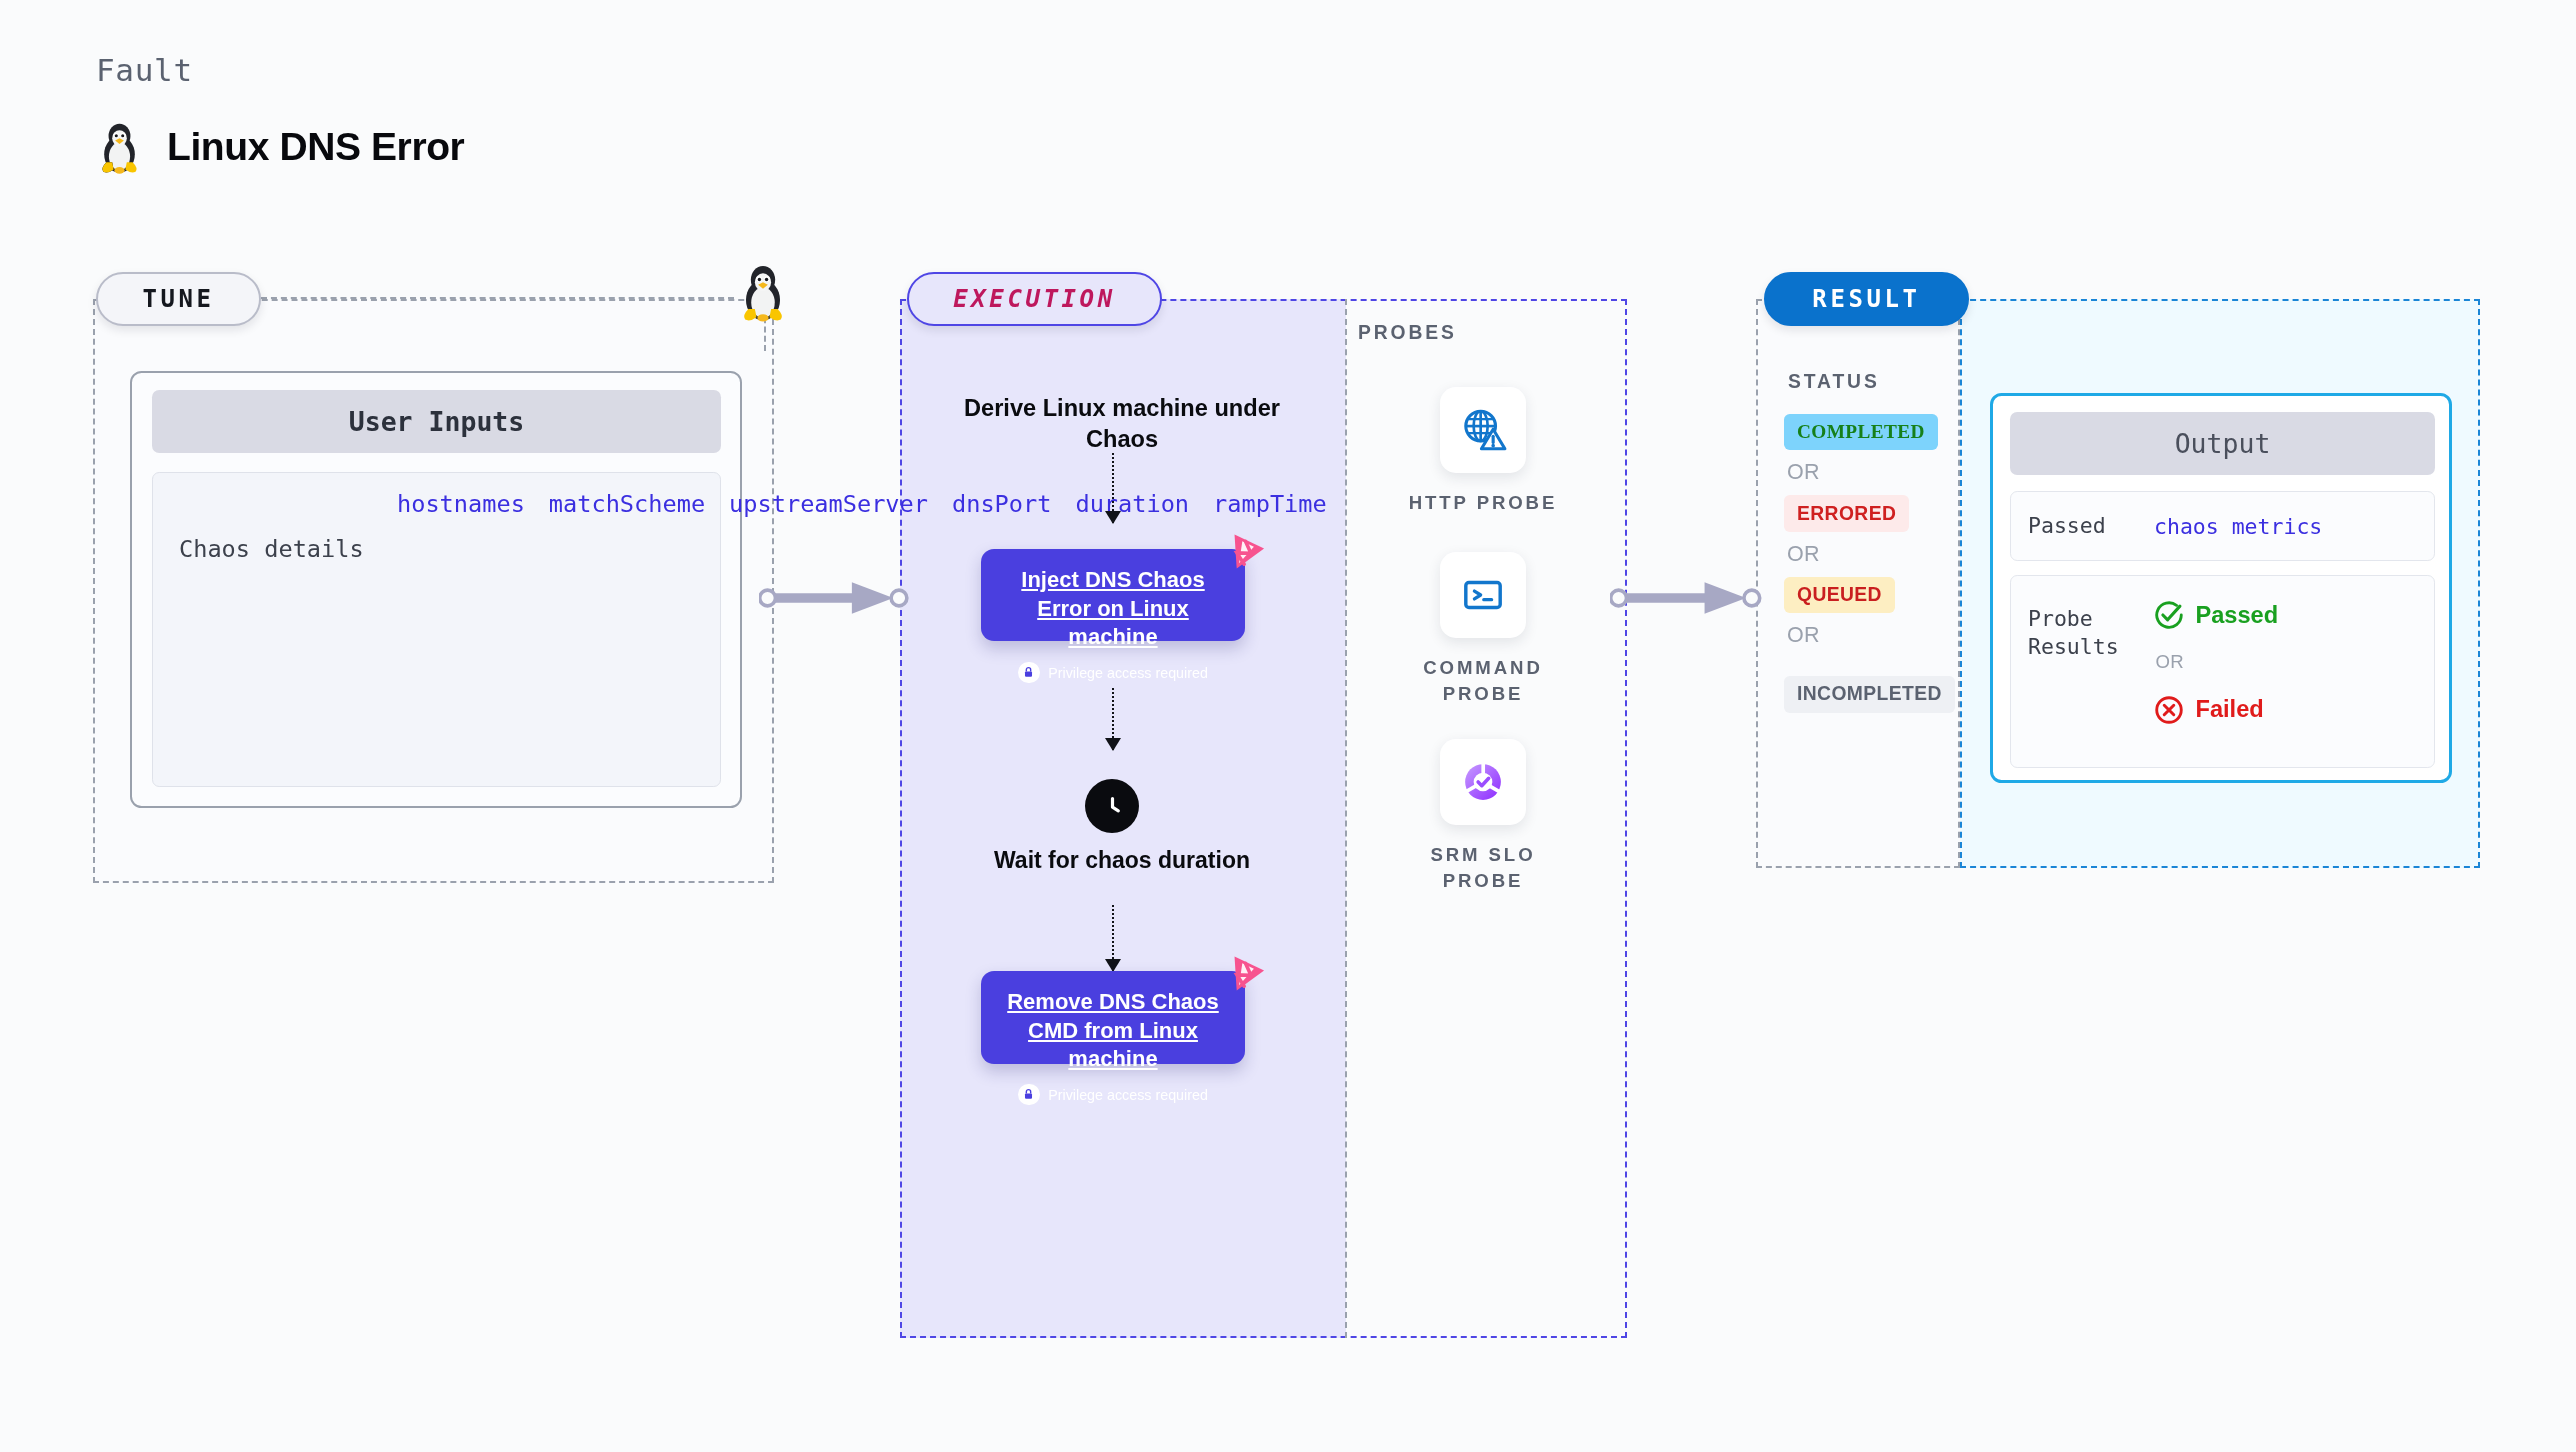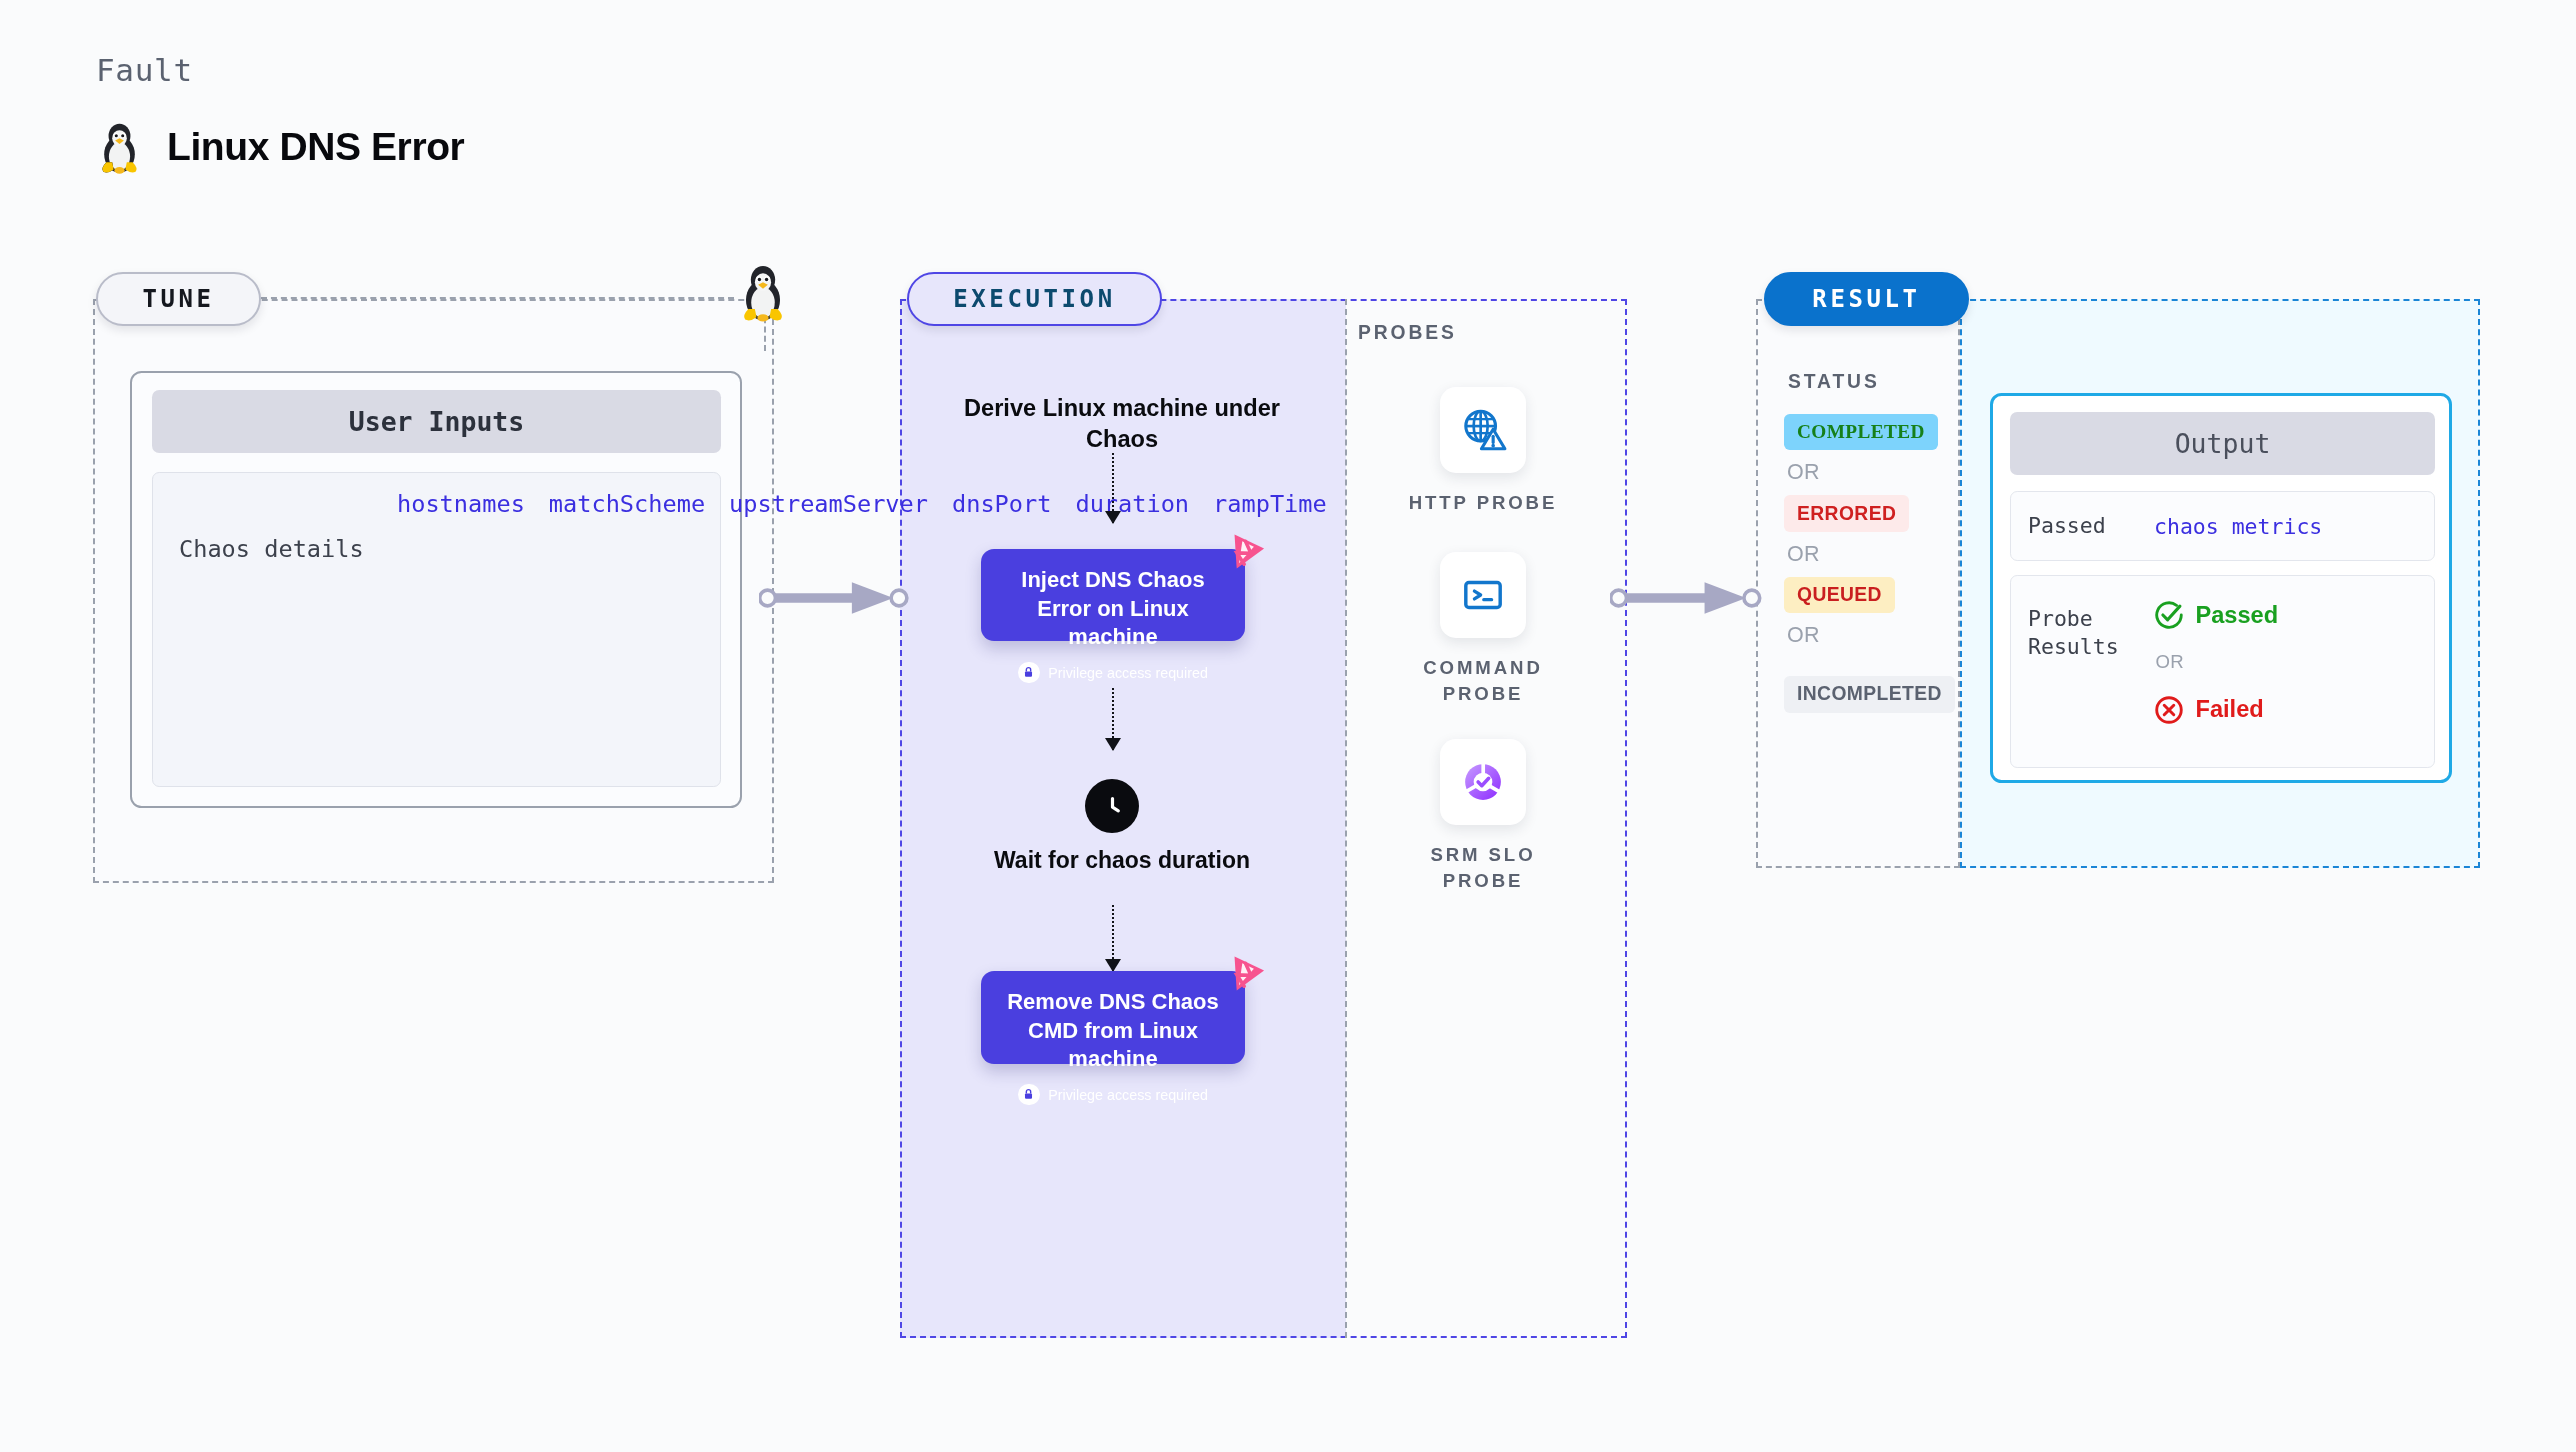--- a/index.html
+++ b/index.html
@@ -68,21 +68,21 @@
     z-index: 20;
   }
   #badge-tune {
     left: 96px; top: 272px; width: 165px; height: 54px;
     background: #f4f5f9; border: 2.1px solid #b9bcc9;
     color: #15181f; font-size: 24px;
   }
   #badge-exec {
     left: 907px; top: 272px; width: 255px; height: 54px;
     background: #e7e6fb; border: 2.1px solid #4f46e5;
-    color: #0c4a6e; font-size: 24px;
+    color: #be185d; font-size: 24px; font-style: italic;
   }
   #badge-result {
     left: 1764px; top: 272px; width: 205px; height: 54px;
     background: #0a72cc; border: 2.1px solid #0a72cc;
     color: #ffffff; font-size: 24px;
   }
 
   
   #tune-card {
     position: absolute; left: 130px; top: 371px; width: 612px; height: 437px;
@@ -149,21 +149,21 @@
     position: absolute; width: 264px;
     background: #4a3fdf; border-radius: 13px;
     box-shadow: 0 7.2px 15.8px rgba(40,36,120,0.22);
     display: flex; flex-direction: column; align-items: center;
     padding: 17px 15.8px 15.8px;
   }
   #card-inject { left: 981px; top: 549px; height: 92px; }
   #card-remove { left: 981px; top: 971px; height: 93px; }
   .action-title {
     font-size: 22px; font-weight: bold; color: #ffffff;
-    text-align: center; line-height: 1.3;
+    text-align: center; line-height: 1.3; text-decoration: underline;
   }
   .priv-row {
     display: flex; align-items: center; gap: 8.6px; margin-top: 10px;
   }
   .priv-text { font-size: 14.3px; color: #ffffff; }
   .lock-ic {
     width: 21.5px; height: 21.5px; border-radius: 50%;
     background: #ffffff; display: flex; align-items: center; justify-content: center;
   }
   .fault-badge {

